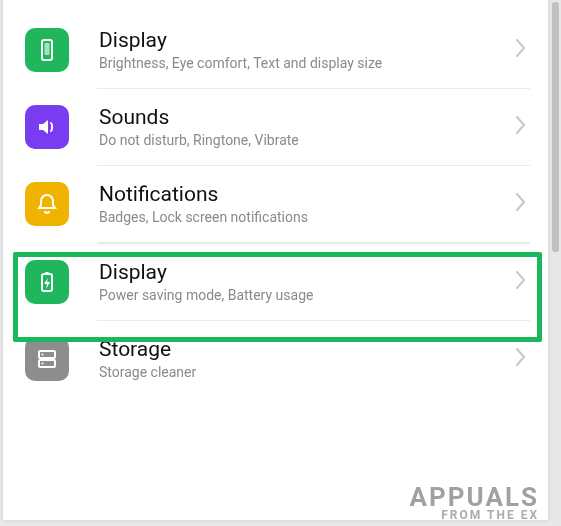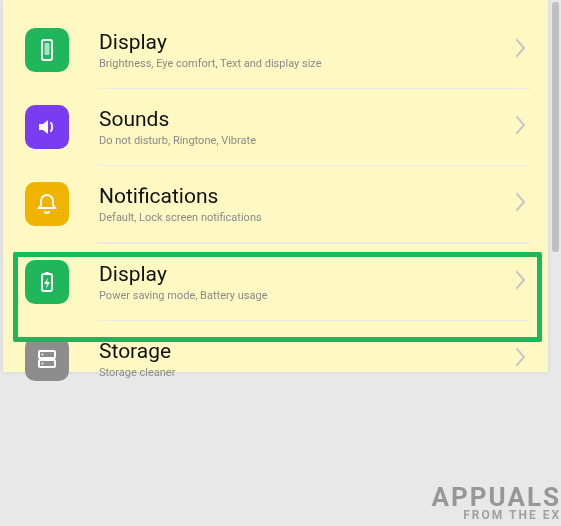--- a/index.html
+++ b/index.html
@@ -5,23 +5,23 @@
   * { box-sizing: border-box; margin: 0; padding: 0; }
   body {
     font-family: -apple-system, BlinkMacSystemFont, "Segoe UI", Roboto, Arial, sans-serif;
     background: #e8e8e8;
     width: 561px;
     height: 526px;
     position: relative;
     overflow: hidden;
   }
   .panel {
-    background: #fef9c3;
+    background: #ffffff;
     width: 545px;
-    height: 372px;
+    height: 520px;
     position: absolute;
     top: 0;
     left: 3px;
     box-shadow: 0 0 4px rgba(0,0,0,0.1);
   }
   .scrollbar {
     position: absolute;
     right: 2px;
     top: 2px;
     width: 7px;
@@ -62,42 +62,42 @@
     flex: 1;
     min-width: 0;
   }
   .title {
     font-size: 21px;
     color: #111;
     line-height: 1.2;
     margin-bottom: 2px;
   }
   .subtitle {
-    font-size: 11px;
+    font-size: 14px;
     color: #8a8a8a;
     line-height: 1.2;
   }
   .chevron {
     color: #c7c7c7;
     flex-shrink: 0;
     margin-left: 8px;
   }
   .highlight-box {
     position: absolute;
     border: 5px solid #18b85b;
     left: 10px;
     right: 6px;
     top: 252px;
     height: 90px;
     pointer-events: none;
     border-radius: 2px;
   }
   .watermark {
     position: absolute;
-    right: 0;
+    right: 22px;
     bottom: 4px;
     text-align: right;
     opacity: 0.55;
     font-weight: bold;
   }
   .watermark .line1 {
     font-size: 26px;
     color: #555;
     letter-spacing: 2px;
   }
@@ -154,21 +154,21 @@
 
     <div class="item">
       <div class="icon-box yellow">
         <svg width="24" height="24" viewBox="0 0 24 24" fill="none">
           <path d="M12 3a6 6 0 0 0-6 6v4l-2 3h16l-2-3V9a6 6 0 0 0-6-6z" stroke="#fff" stroke-width="2" fill="none"></path>
           <path d="M10 19a2 2 0 0 0 4 0" stroke="#fff" stroke-width="2"></path>
         </svg>
       </div>
       <div class="text-col">
         <div class="title">Notifications</div>
-        <div class="subtitle">Default, Lock screen notifications</div>
+        <div class="subtitle">Badges, Lock screen notifications</div>
       </div>
       <div class="chevron">
         <svg width="10" height="18" viewBox="0 0 10 18">
             <path d="M1 1l7 8-7 8" stroke="#c7c7c7" stroke-width="2" fill="none" stroke-linecap="round"></path>
           </svg>
       </div>
     </div>
     <div class="divider"></div>
 
     <div class="divider"></div>

